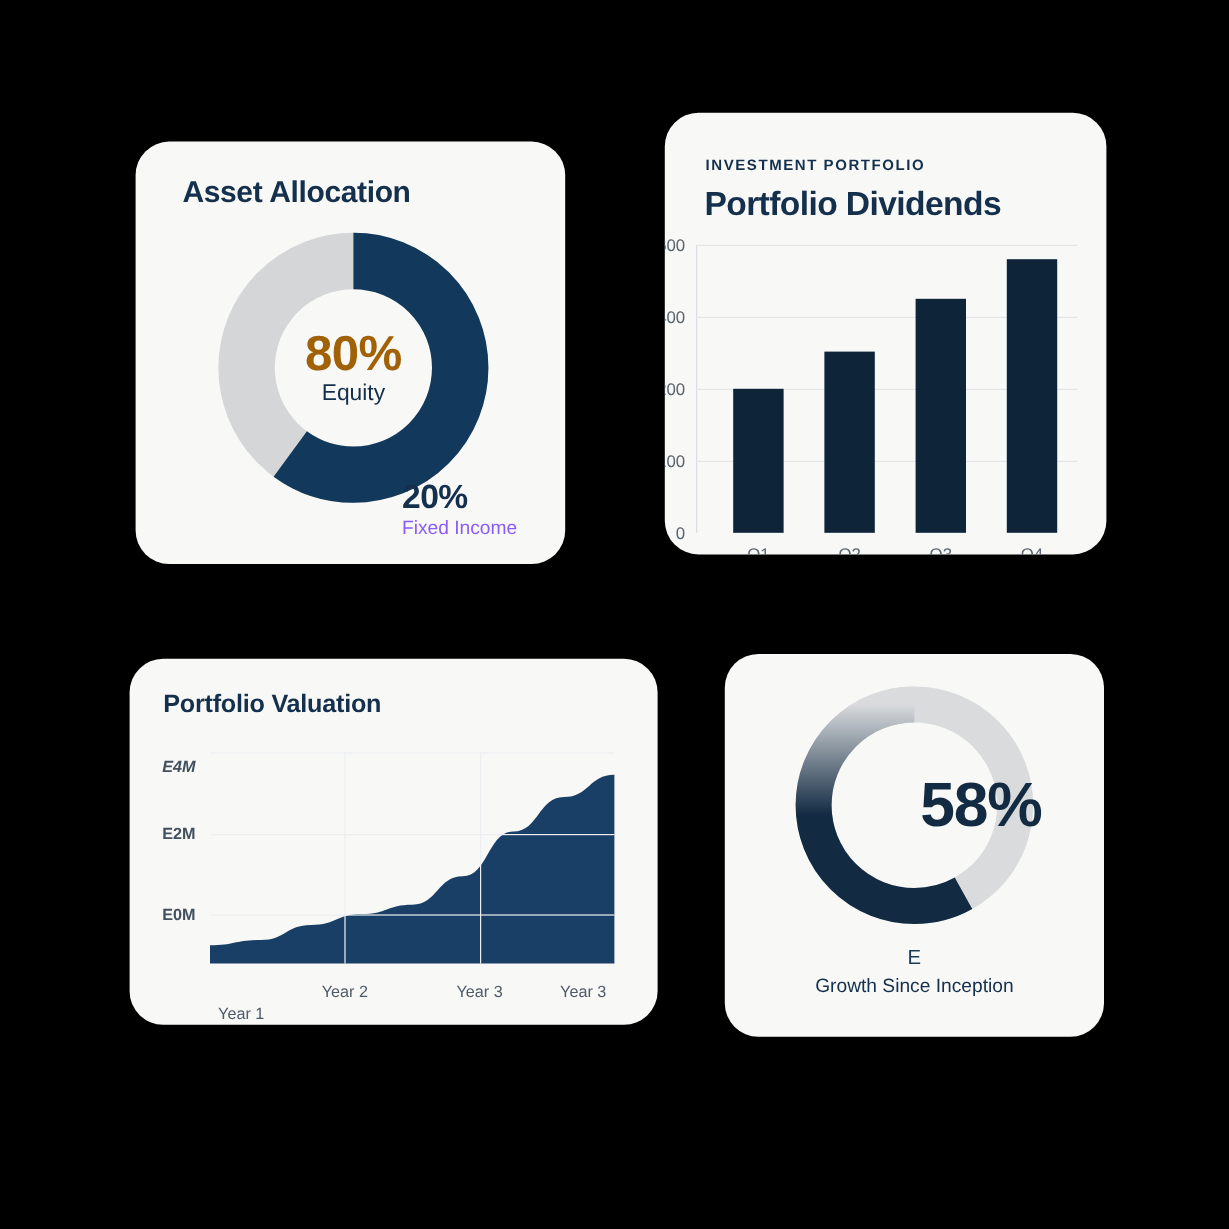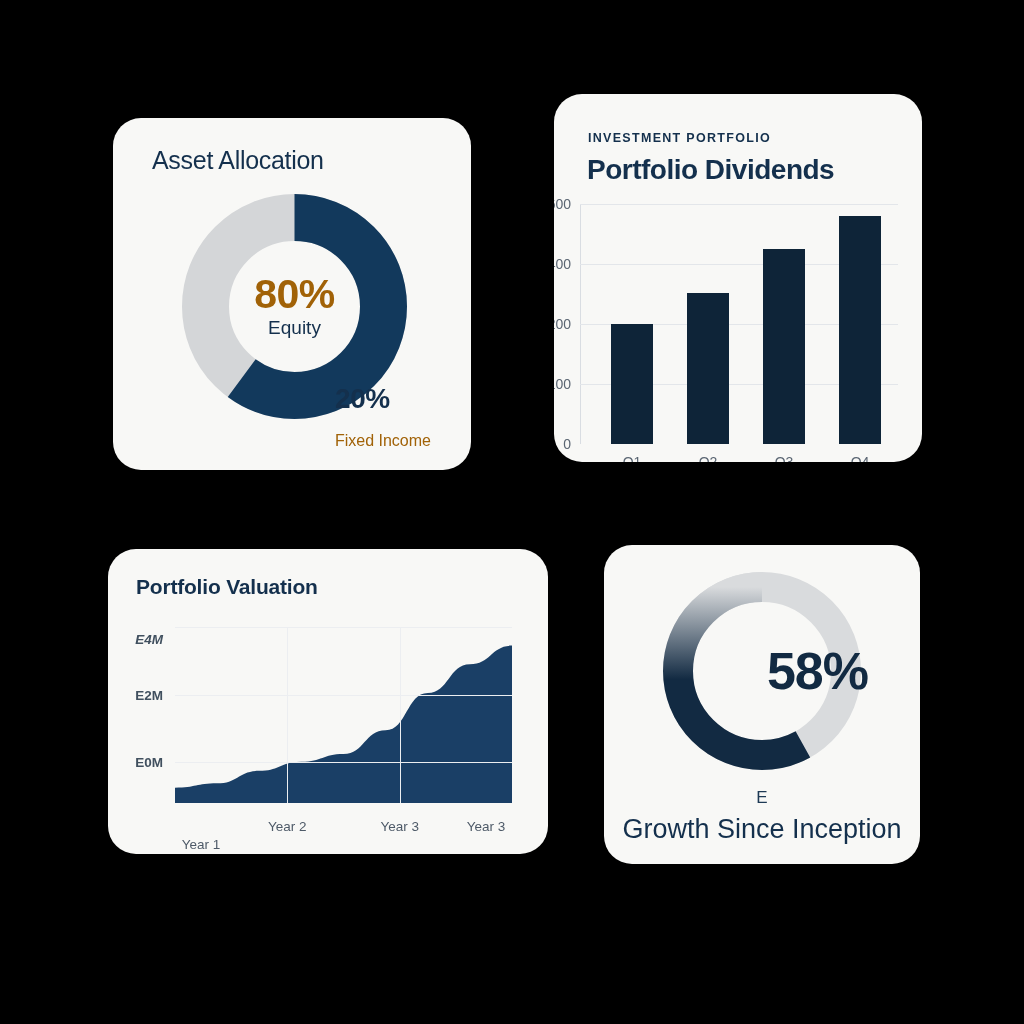--- a/index.html
+++ b/index.html
@@ -35,21 +35,21 @@
     left: 113px;
     top: 118px;
     width: 358px;
     height: 352px;
   }
   .alloc-title {
     position: absolute;
     left: 39px;
     top: 28px;
     font-size: 25px;
-    font-weight: normal;
+    font-weight: bold;
     color: #14304d;
     letter-spacing: -0.3px;
   }
   .alloc-donut-wrap {
     position: absolute;
     left: 68px;
     top: 75px;
     width: 227px;
     height: 227px;
   }
@@ -82,22 +82,22 @@
   }
   .alloc-callout .pct {
     font-size: 28px;
     font-weight: bold;
     color: #14304d;
     letter-spacing: -0.4px;
     line-height: 1.1;
   }
   .alloc-callout .lbl {
     font-size: 16px;
-    color: #a16207;
-    margin-top: 17px;
+    color: #8b5cf6;
+    margin-top: 2px;
   }
 
   
   #card-dividends {
     left: 554px;
     top: 94px;
     width: 368px;
     height: 368px;
   }
   .div-eyebrow {
@@ -260,21 +260,21 @@
     transform: translateX(-50%);
     top: 243px;
     font-size: 17px;
     color: #1e3a55;
   }
   .growth-caption {
     position: absolute;
     left: 50%;
     transform: translateX(-50%);
     top: 269px;
-    font-size: 27px;
+    font-size: 16px;
     color: #14304d;
     white-space: nowrap;
   }
 </style>
 </head>
 <body>
 
 <div class="stage">
 
   <div class="card" id="card-allocation">

